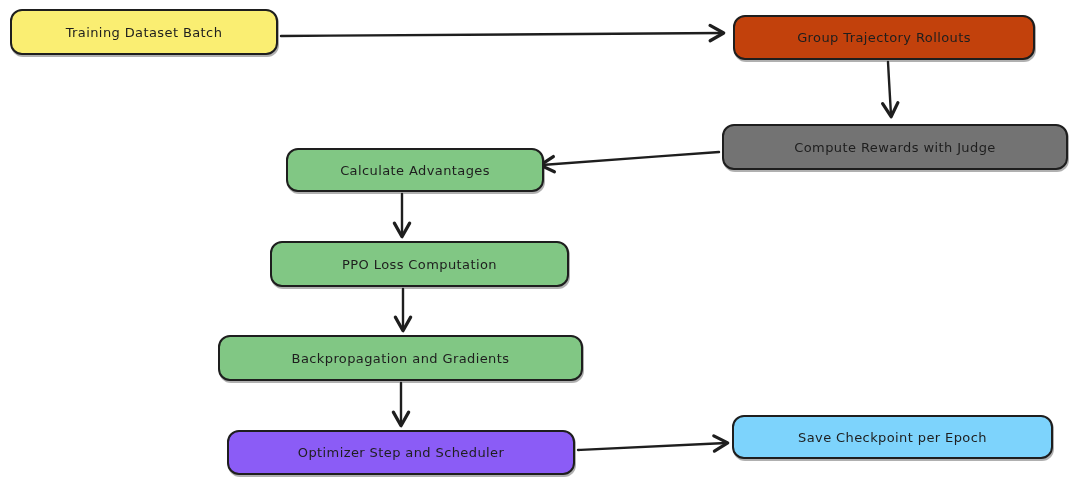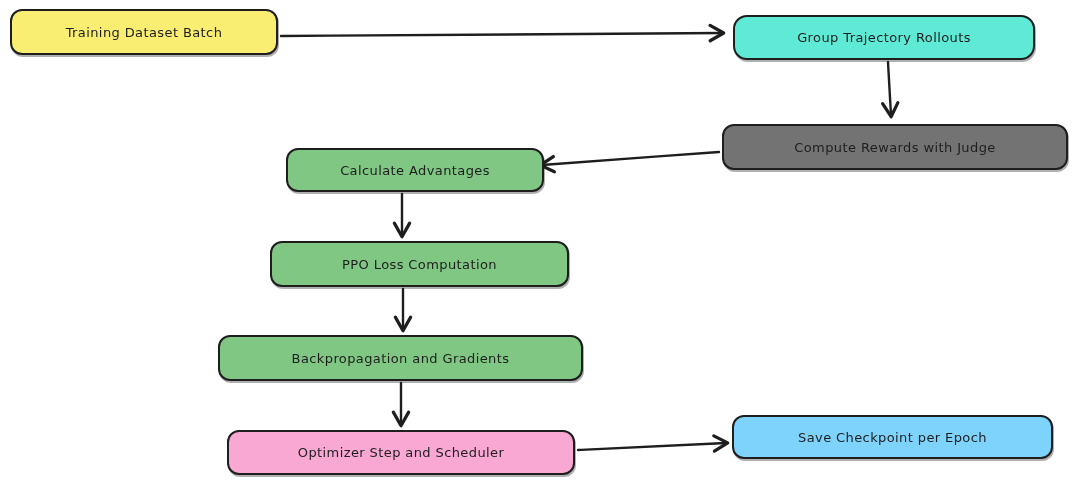--- a/index.html
+++ b/index.html
@@ -63,41 +63,41 @@
       <path d="M403,289 L403,329" marker-end="url(#arrowhead)"></path>
       <path d="M401,383 L401,424" marker-end="url(#arrowhead)"></path>
       <path d="M578,450 C628,448 678,445 726,443" marker-end="url(#arrowhead)"></path>
     </g>
   </svg>
 
   <div class="node n0" style="background-color: rgb(250, 238, 114);">
     <span>Training Dataset Batch</span>
   </div>
 
-  <div class="node n1" style="background-color: #5eead4; border-radius: 14px;">
+  <div class="node n1" style="background-color: #c2410c;">
     <span>Group Trajectory Rollouts</span>
   </div>
 
   <div class="node n2" style="background-color: #737373;">
     <span>Compute Rewards with Judge</span>
   </div>
 
   <div class="node n3" style="background-color: rgb(129, 199, 132);">
     <span>Calculate Advantages</span>
   </div>
 
   <div class="node n4" style="background-color: rgb(129, 199, 132);">
     <span>PPO Loss Computation</span>
   </div>
 
   <div class="node n5" style="background-color: rgb(129, 199, 132);">
     <span>Backpropagation and Gradients</span>
   </div>
 
-  <div class="node n6" style="background-color: #f9a8d4;">
+  <div class="node n6" style="background-color: #8b5cf6;">
     <span>Optimizer Step and Scheduler</span>
   </div>
 
   <div class="node n7" style="background-color: #7dd3fc;">
     <span>Save Checkpoint per Epoch</span>
   </div>
 
 </div>
 
 </body></html>

